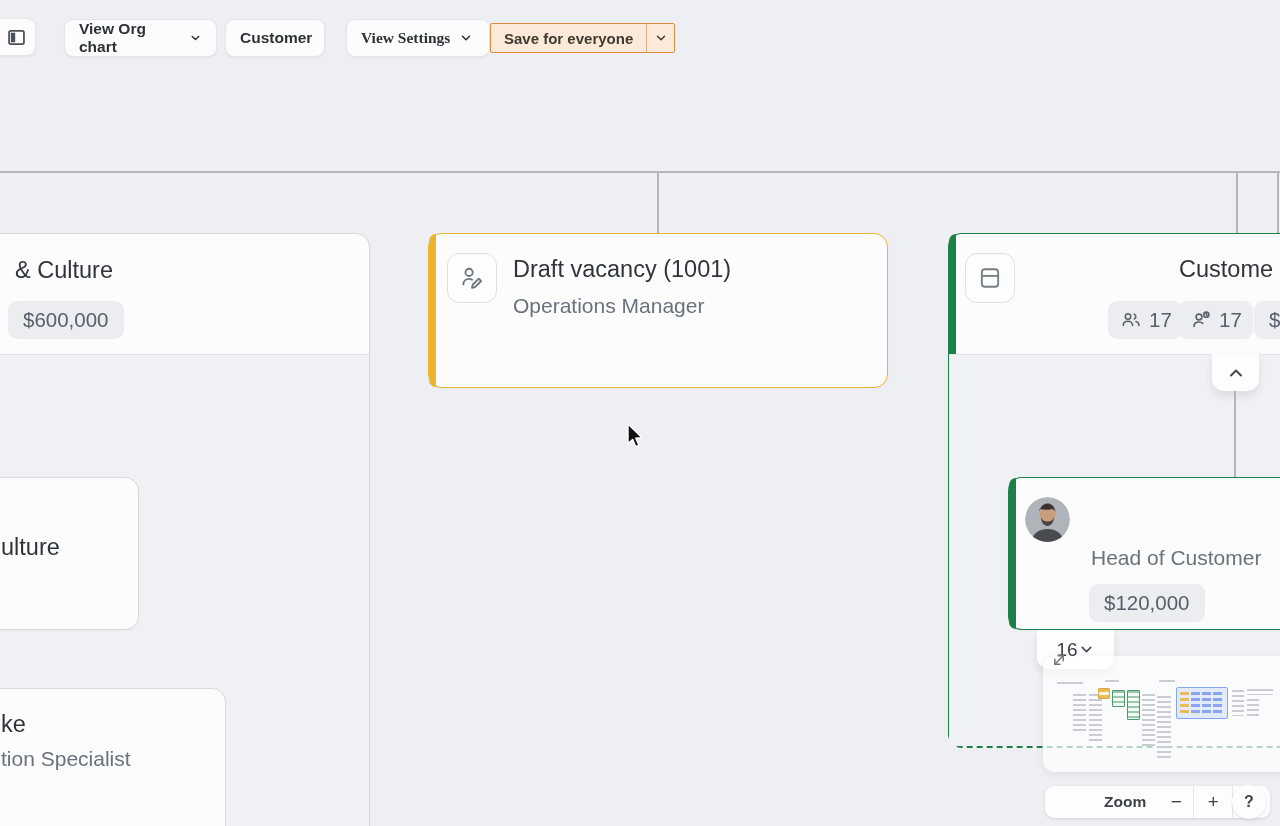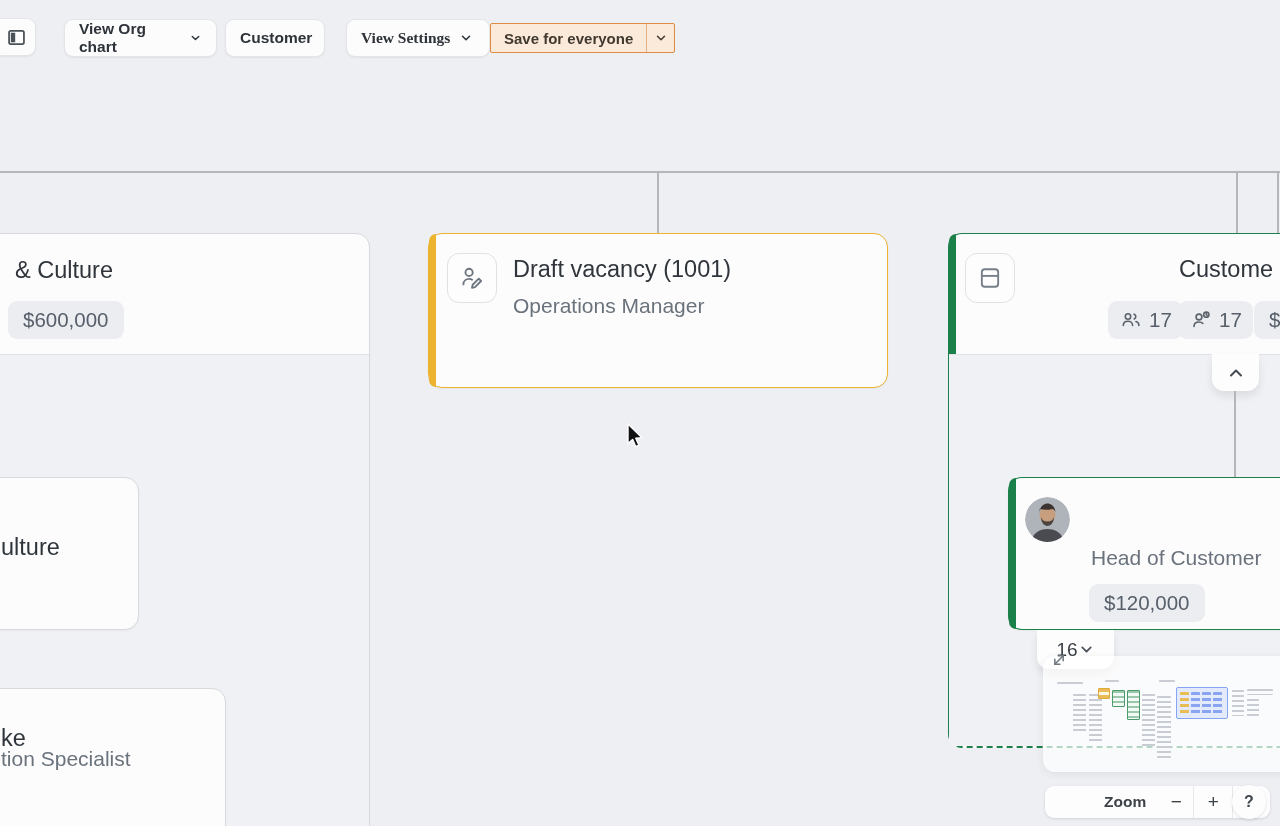--- a/index.html
+++ b/index.html
@@ -105,21 +105,21 @@
       <span>$600,000</span>
     </div>
     <div class="dept-body" style="top:120px;"></div>
   </div>
 
   <div class="card" style="left:-44px;top:477px;width:183px;height:153px;">
     <div class="card-title" style="left:44px;top:56px;">ulture</div>
   </div>
 
   <div class="card" style="left:-44px;top:688px;width:270px;height:175px;">
-    <div class="card-title" style="left:44px;top:36px;text-align:center;">ke</div>
+    <div class="card-title" style="left:44px;top:22px;text-align:center;">ke</div>
     <div class="card-sub" style="left:44px;top:58px;">tion Specialist</div>
   </div>
 
   <div class="card" style="left:428px;top:233px;width:460px;height:155px;border:1.5px solid #ecb32f;">
     <div class="accent" style="background:#ecb32f;"></div>
     <div class="icon-box" style="left:18px;top:19px;">
       <svg width="28" height="28" viewBox="0 0 24 24" fill="none" stroke="#6d7680" stroke-width="1.6" stroke-linecap="round" stroke-linejoin="round">
         <circle cx="9.5" cy="7.2" r="3.1"></circle>
         <path d="M4.6 17.5c0-3 2.3-4.7 4.9-4.7 1 0 1.9.2 2.6.7"></path>
         <path d="M12.6 17.8l5.2-5.2 2 2-5.2 5.2-2.6.6z"></path>

